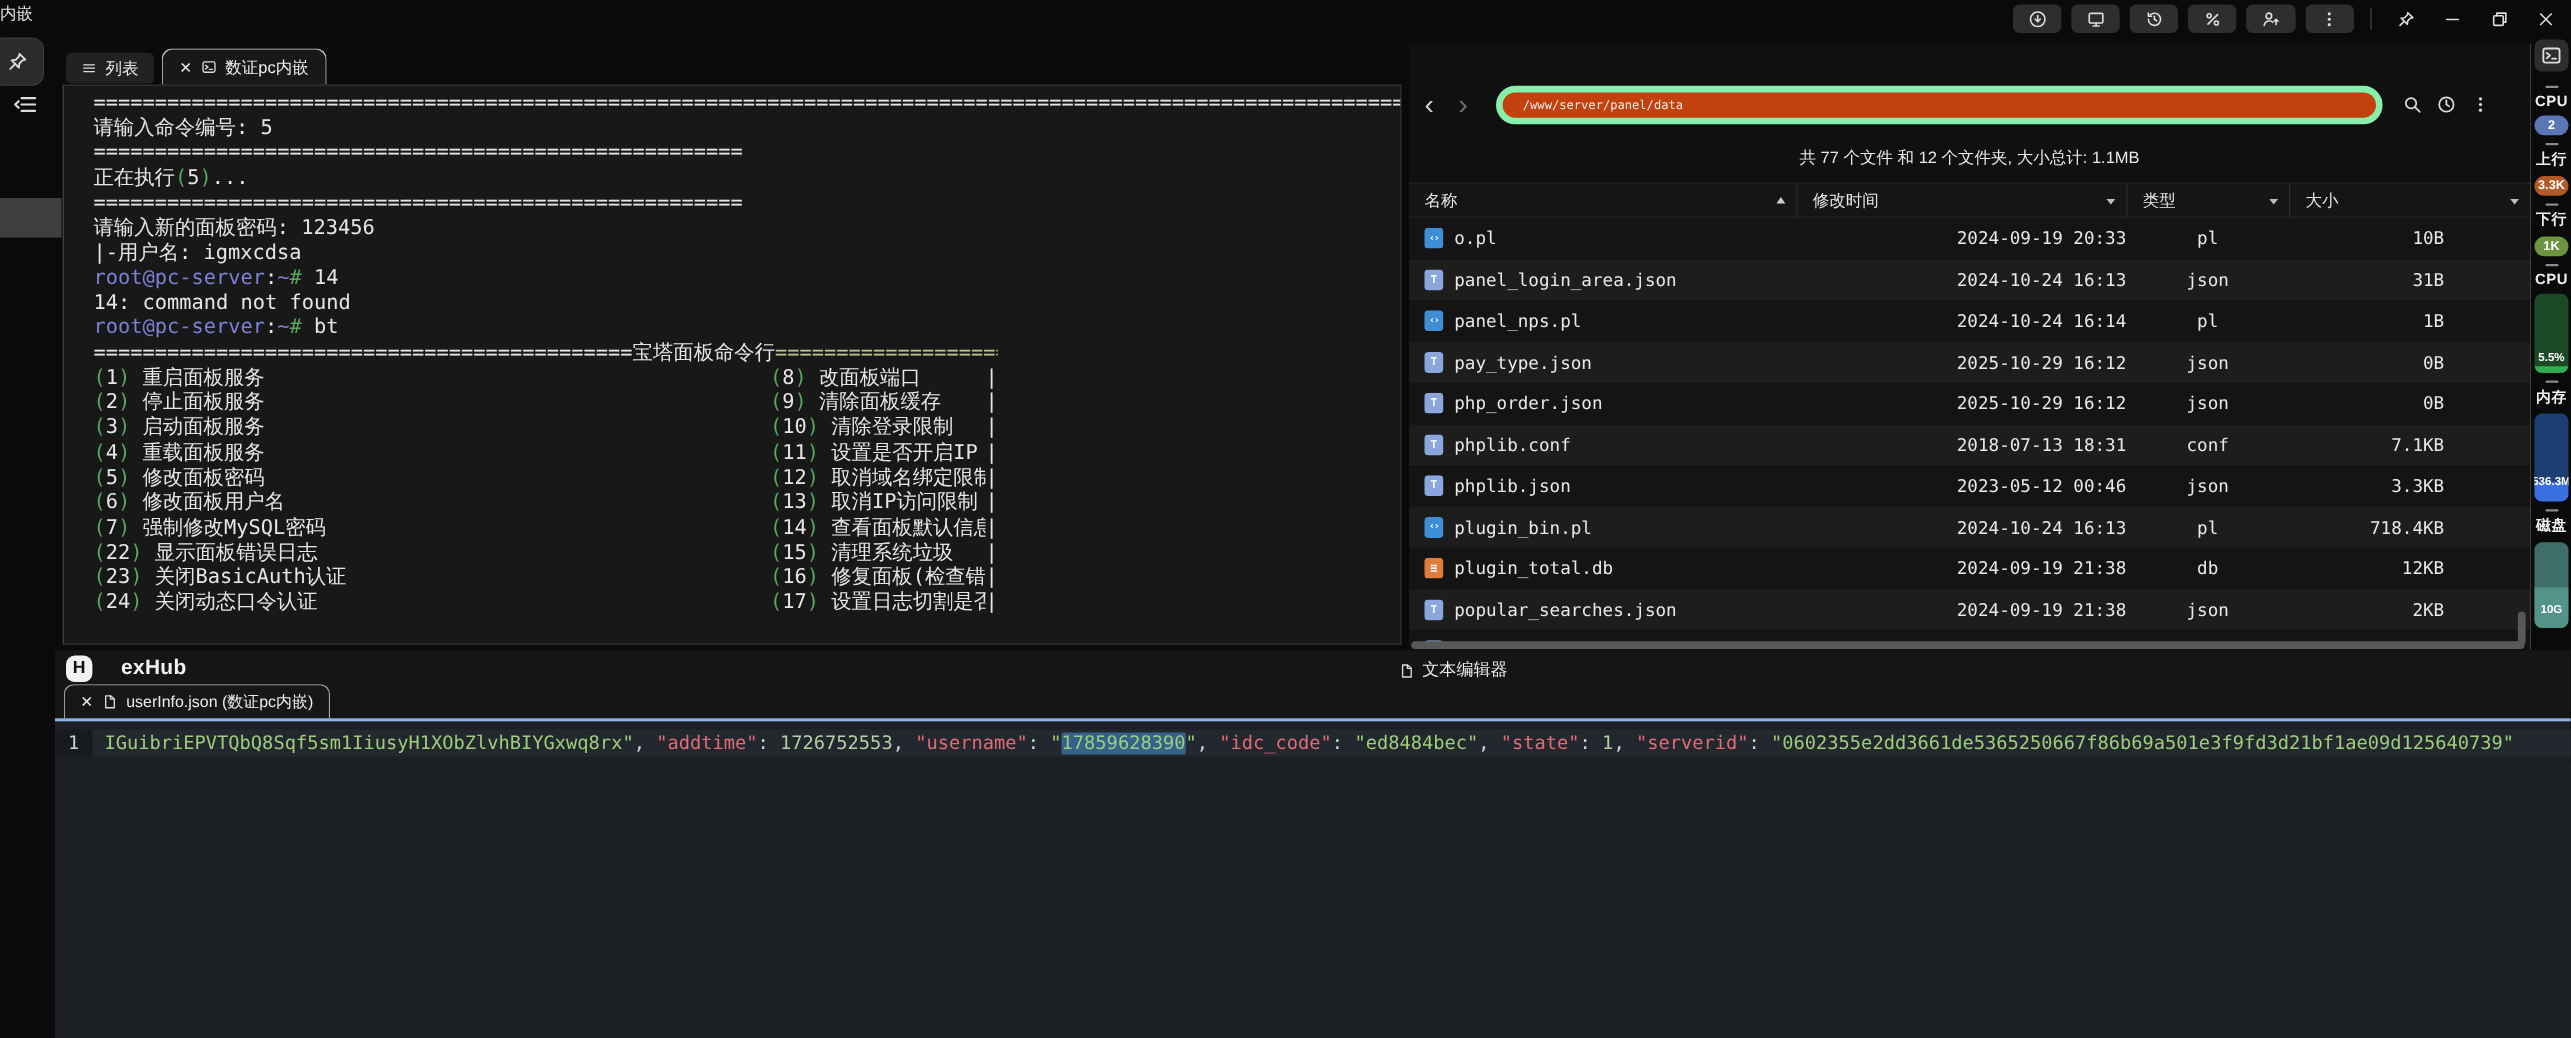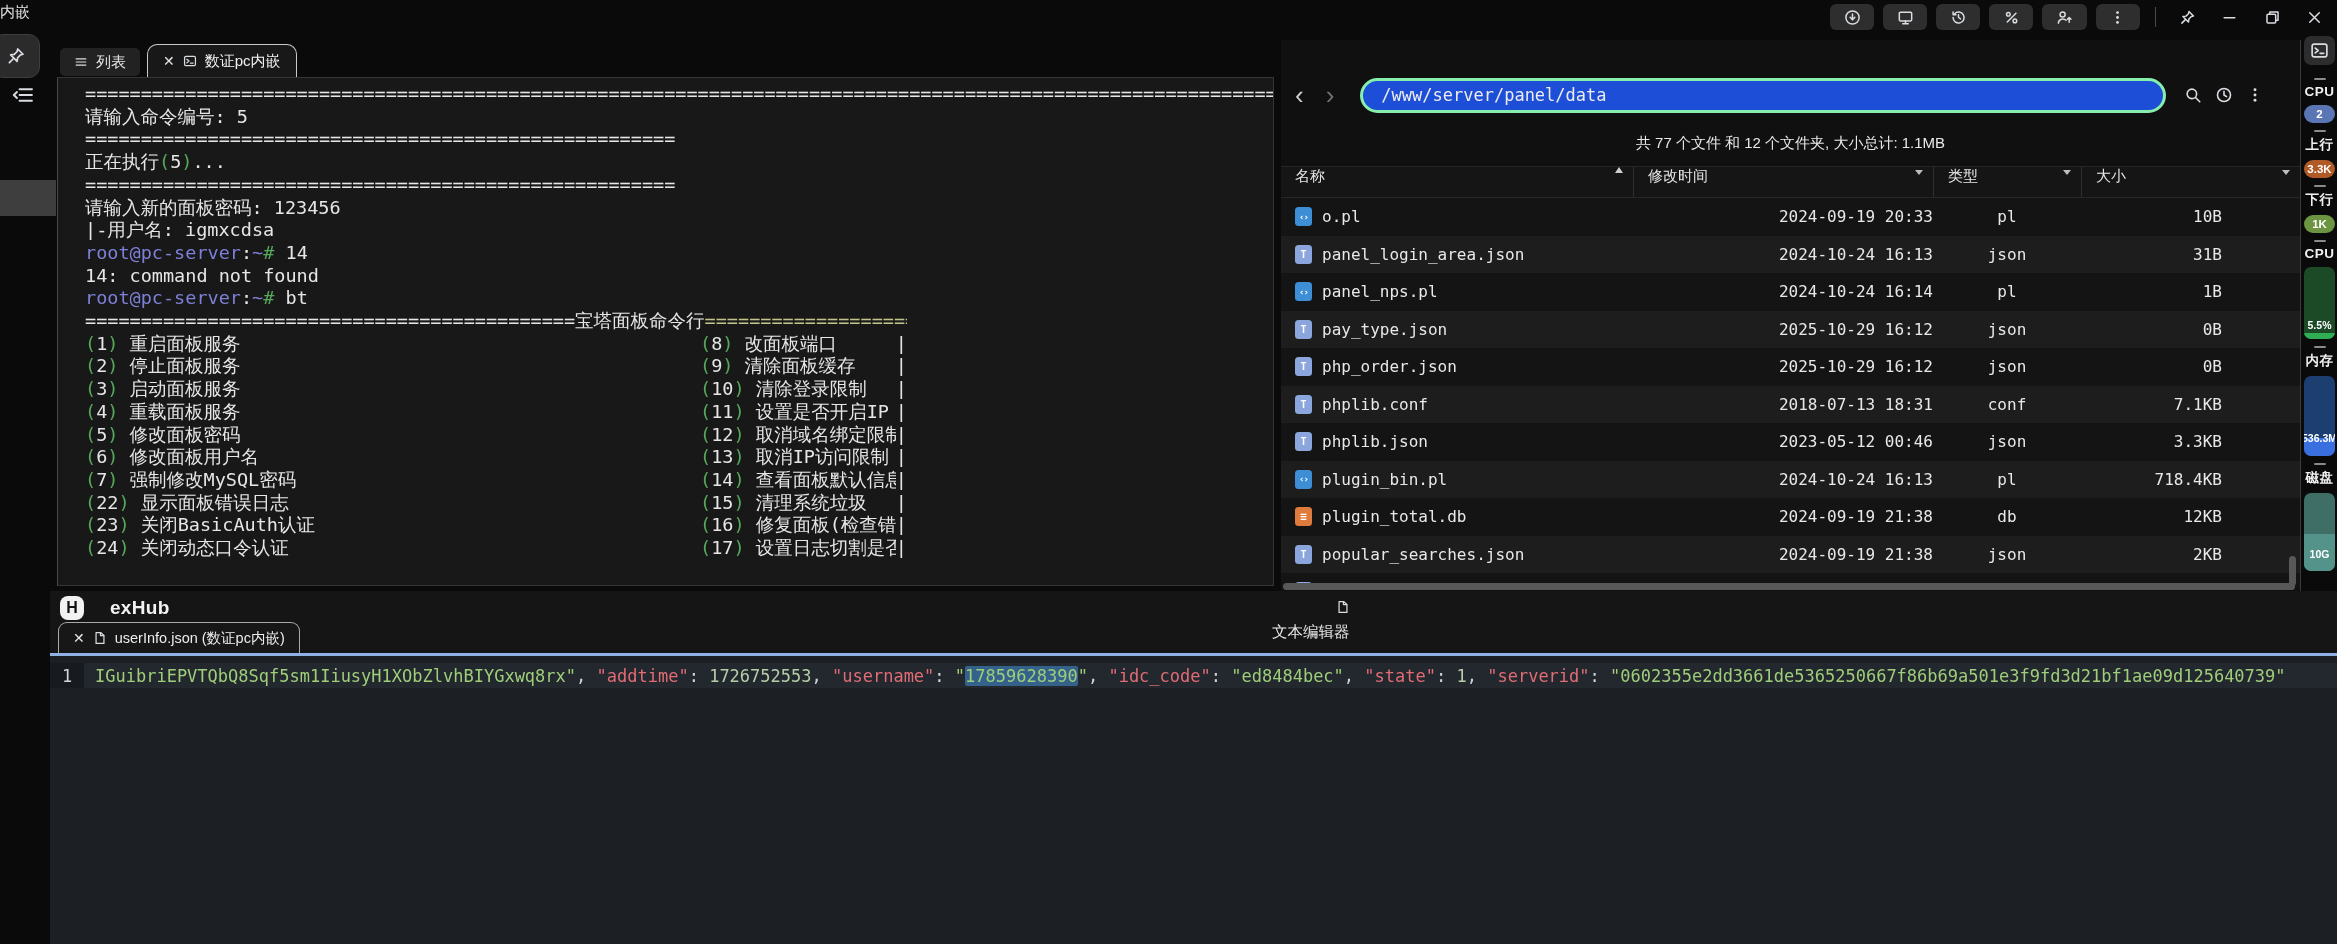--- a/index.html
+++ b/index.html
@@ -54,32 +54,32 @@
   .mcol-right { flex:1 1 auto; white-space:pre; overflow:hidden; }
   .mpipe { flex:0 0 auto; color:#e6e6e6; }
 
   
   .filemgr { position:absolute; left:1281px; top:40px; width:1020px; height:552px;
     background:#101010; border-right:1px solid #3c3c3c; }
   .fm-nav { position:absolute; left:0; top:36px; width:100%; height:38px;
     display:flex; align-items:center; }
   .fm-back { margin-left:14px; color:#cfcfcf; font-size:26px; line-height:1; }
   .fm-fwd { margin-left:22px; color:#6f6f6f; font-size:26px; line-height:1; }
-  .fm-path { margin-left:26px; width:806px; height:35px; border:3px solid #86efac;
-    border-radius:18px; background:#1d4ed8; color:#ececec; font-size:17px;
+  .fm-path { margin-left:26px; width:806px; height:35px; border:6px solid #86efac;
+    border-radius:18px; background:#c2410c; color:#ececec; font-size:11px;
     display:flex; align-items:center; padding-left:18px; }
   .fm-navicons { display:flex; align-items:center; gap:13px; margin-left:18px; }
   .fm-navicons .ico { width:18px; height:18px; }
   .fm-summary { position:absolute; top:94px; width:100%; text-align:center;
     color:#e9e9e9; font-size:15px; }
   .fm-grid { display:grid; grid-template-columns:352px 300px 148px auto; }
   .fm-header { position:absolute; left:0; top:126px; width:100%; height:32px;
     background:#151515; border-top:1px solid #262626; border-bottom:1px solid #262626;
     color:#e6e6e6; font-size:15px; }
-  .fm-hcell { display:flex; justify-content:space-between;
+  .fm-hcell { display:flex; align-items:center; justify-content:space-between;
     padding:0 10px 0 14px; }
   .fm-hcell + .fm-hcell { border-left:1px solid #2f2f2f; }
   .caret-up { width:0; height:0; border-left:4.5px solid transparent; border-right:4.5px solid transparent;
     border-bottom:6px solid #cfcfcf; }
   .caret-pair { display:flex; flex-direction:column; gap:2.5px; align-items:center; }
   .caret-pair .up { width:0;height:0;border-left:4px solid transparent;border-right:4px solid transparent;border-bottom:5px solid #aimed; border-bottom-color:#bdbdbd; }
   .caret-pair .dn { width:0;height:0;border-left:4px solid transparent;border-right:4px solid transparent;border-top:5px solid #bdbdbd; }
   .fm-rows { position:absolute; left:0; top:158px; width:100%; height:390px; overflow:hidden; }
   .fm-row { height:37.5px; align-items:center; color:#e8e8e8;
     font-family:"DejaVu Sans Mono","DejaVu Sans",monospace; font-size:16px; }
@@ -114,22 +114,22 @@
   .mon-fill { position:absolute; left:0; bottom:0; width:100%; }
   .mon-val { position:absolute; inset:0; display:flex; align-items:center; justify-content:center;
     color:#fff; font-size:10.5px; font-weight:bold; white-space:nowrap;margin-top:44px; }
 
   
   .editor { position:absolute; left:50px; top:591px; width:2287px; height:353px; background:#151515; }
   .brand { position:absolute; left:10px; top:5px; display:flex; align-items:center; gap:2px; }
   .brand-mark { width:24px; height:24px; background:#f2f2f2; border-radius:8px;
     color:#111; font-weight:bold; font-size:16px; display:flex; align-items:center; justify-content:center; }
   .brand-text { color:#f2f2f2; font-weight:bold; font-size:19px; letter-spacing:.3px;margin-left:24px; }
-  .ed-panel-title { position:absolute; left:1222px; top:8px; display:flex; align-items:flex-end; gap:7px;
-    color:#e9e9e9; font-size:15.5px;flex-direction:column; }
+  .ed-panel-title { position:absolute; left:1222px; top:8px; display:flex; align-items:center; gap:7px;
+    color:#e9e9e9; font-size:15.5px; }
   .ed-panel-title .ico { width:14px; height:16px; }
   .ed-tabs { position:absolute; left:8px; top:31px; height:31px; display:flex; align-items:flex-end; }
   .ed-tab { height:31px; padding:0 14px; border:1.5px solid #a9a9a9; border-bottom:none;
     border-radius:9px 9px 0 0; background:#171717; display:flex; align-items:center; gap:8px;
     color:#ececec; font-size:14.5px; }
   .ed-blueline { position:absolute; left:0; top:62px; width:100%; height:3px; background:#8fb2e4; }
   .ed-code-area { position:absolute; left:0; top:65px; width:100%; bottom:0; background:#1c1f24; }
   .ed-line { position:absolute; left:0; top:7px; width:100%; height:25px; background:#23272e;
     display:flex; align-items:center; overflow:hidden; white-space:pre;
     font-family:"DejaVu Sans Mono","DejaVu Sans",monospace; font-size:17px; }

